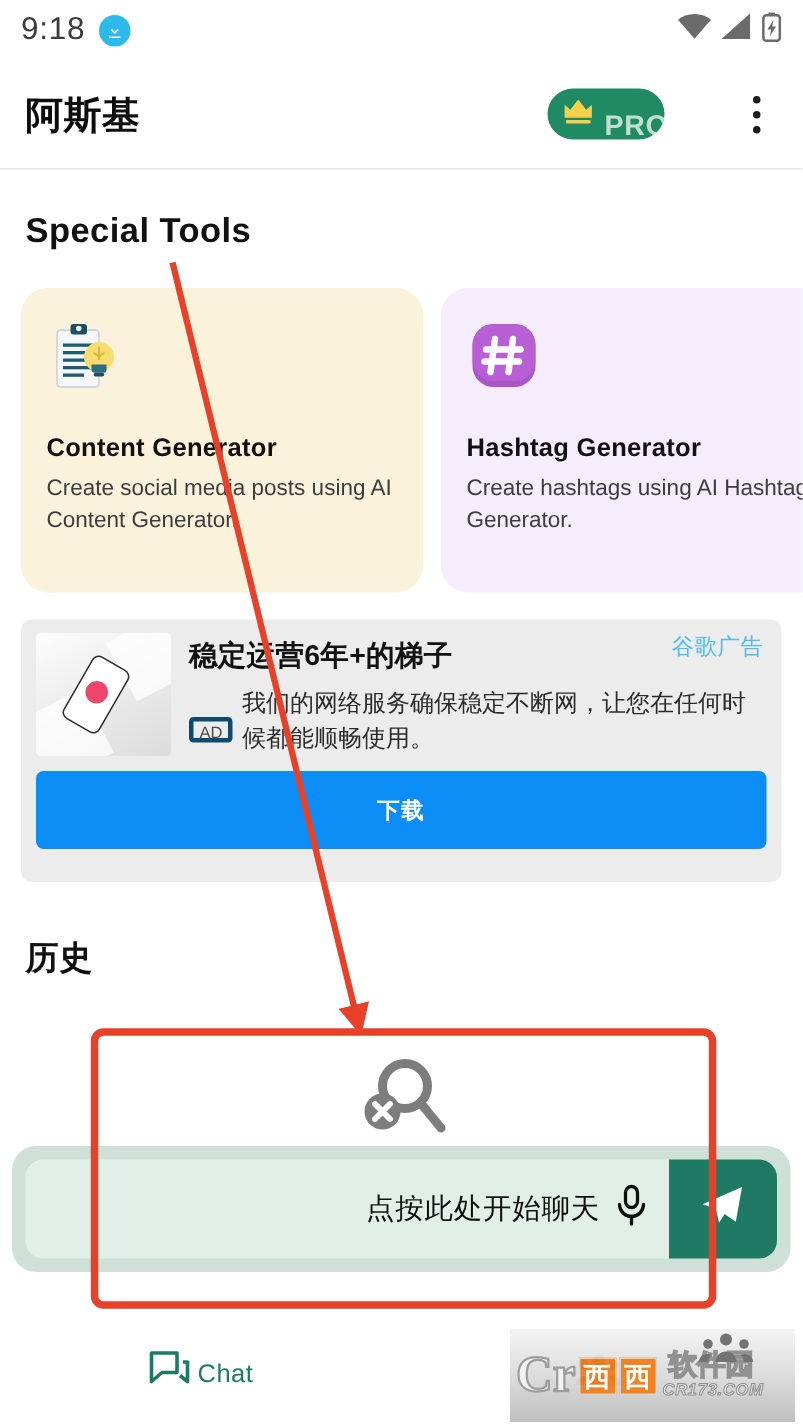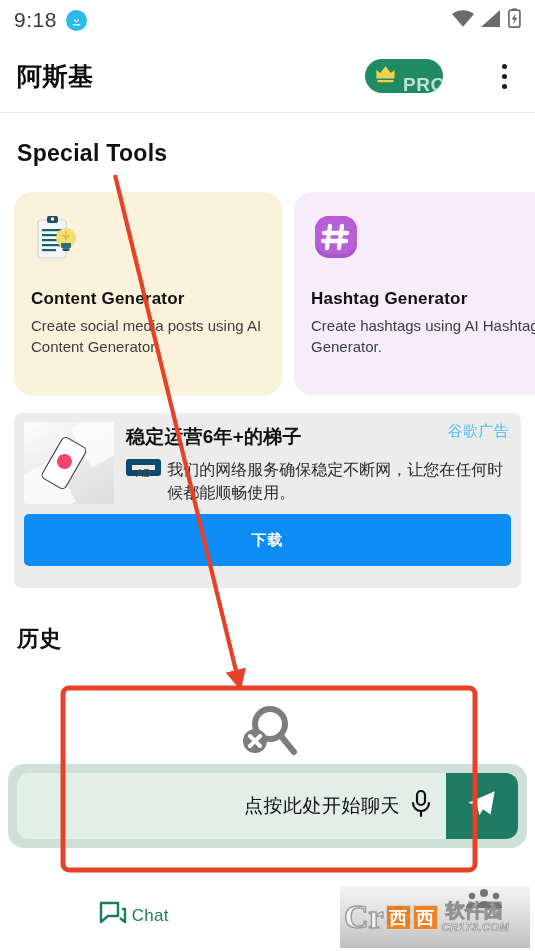--- a/index.html
+++ b/index.html
@@ -88,23 +88,23 @@
   }
   .ad-blk { position: absolute; background: rgba(255,255,255,.75); }
   .ad-body { flex: 1; min-width: 0; padding-top: 2px; position: relative; }
   .ad-label {
     position: absolute; right: 2px; top: 0;
     font-size: 15px; color: #49bdf4; letter-spacing: .3px;
   }
   .ad-headline { font-size: 19px; font-weight: 700; color: #121212; margin-bottom: 9px; letter-spacing: .2px; }
   .ad-descwrap { display: flex; gap: 6px; }
   .ad-tag {
-    flex: 0 0 auto; border: 6px solid #0c4a6e; border-radius: 3px;
+    flex: 0 0 auto; border: 3px solid #0c4a6e; border-radius: 3px;
     font-size: 11px; color: #4a4a4a; padding: 1px 4px; line-height: 1.3;
-    height: 17px; margin-top: 0;
+    height: 17px; margin-top: 19px;
   }
   .ad-desc { font-size: 16px; line-height: 1.42; color: #2b2b2b; }
   .ad-cta {
     margin-top: 10px; height: 52px; background: #0b8df5; border-radius: 5px;
     display: flex; align-items: center; justify-content: center;
     font-size: 15px; font-weight: 700; color: #fff; letter-spacing: 1px;
   }
 
   
   .empty-state {

